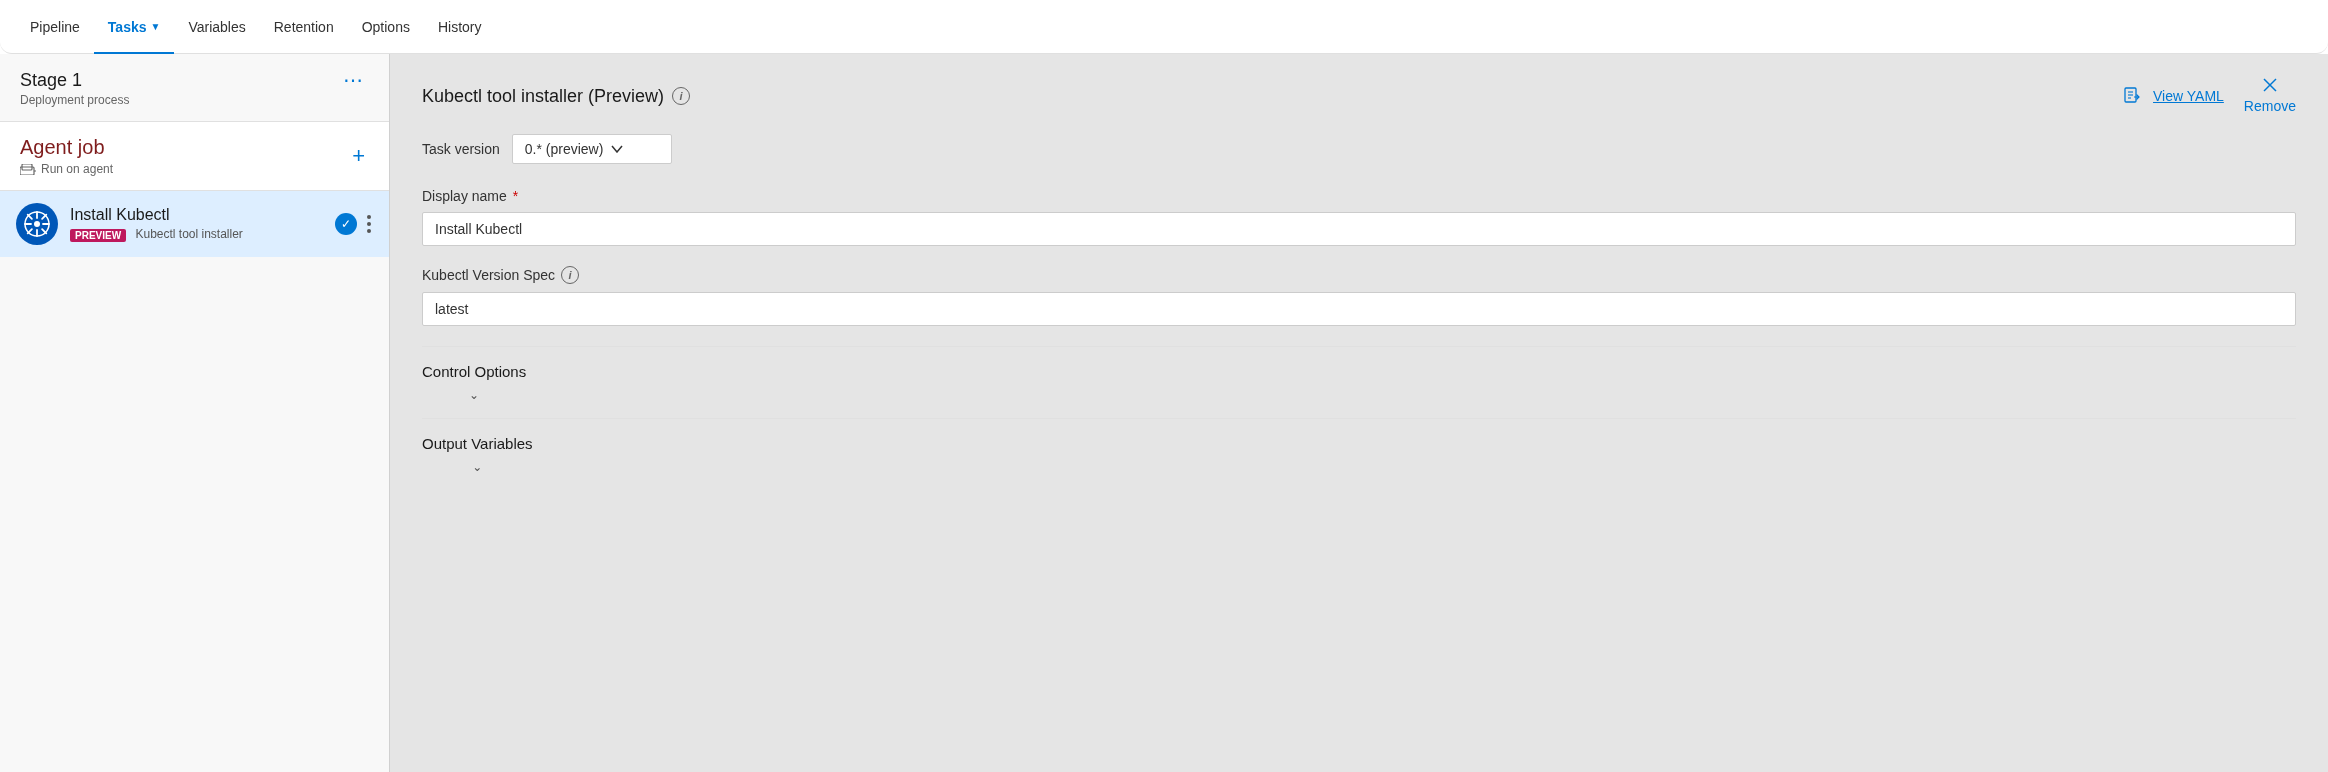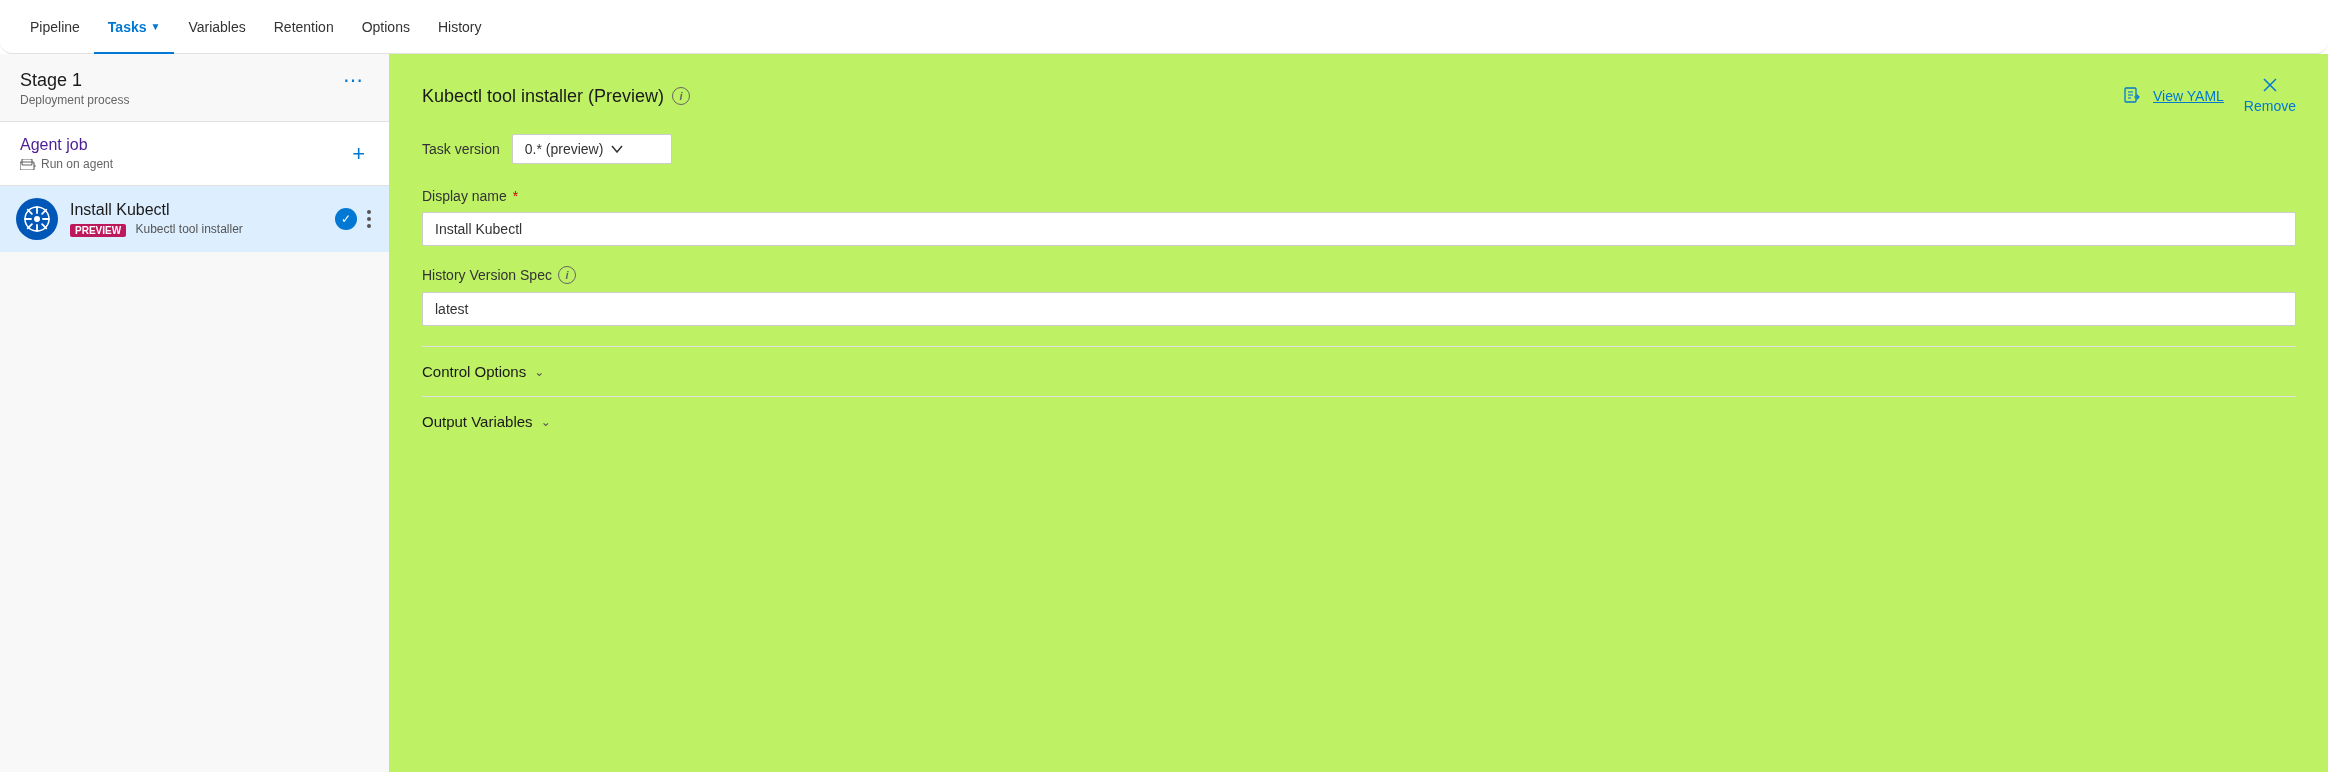--- a/index.html
+++ b/index.html
@@ -104,23 +104,23 @@
     
     .agent-job-section {
       background: #fff;
       border-bottom: 1px solid #e0e0e0;
       padding: 14px 20px;
       display: flex;
       justify-content: space-between;
       align-items: center;
     }
     .agent-job-info .agent-job-title {
-      font-size: 16px;
+      font-size: 20px;
       font-weight: 400;
-      color: #4c1d95;
+      color: #7f1d1d;
     }
     .agent-job-info .agent-job-sub {
       font-size: 12px;
       color: #666;
       margin-top: 3px;
       display: flex;
       align-items: center;
       gap: 5px;
     }
     .add-btn {
@@ -211,21 +211,21 @@
       height: 4px;
       background: #555;
       border-radius: 50%;
     }
 
     
     .right-panel {
       flex: 1;
       padding: 24px 32px;
       overflow-y: auto;
-      background: #bef264;
+      background: #e5e5e5;
     }
 
     .panel-header {
       display: flex;
       align-items: center;
       justify-content: space-between;
       margin-bottom: 20px;
     }
     .panel-title-area {
       display: flex;
@@ -337,20 +337,21 @@
       align-items: center;
       gap: 8px;
       cursor: pointer;
       font-size: 15px;
       font-weight: 400;
       color: #1a1a1a;
       background: none;
       border: none;
       padding: 0;
       text-align: right;
+      flex-direction: column;
     }
     .chevron-down {
       font-size: 12px;
       color: #555;
     }
   </style>
 </head>
 <body>
 
 <nav class="top-nav">
@@ -469,21 +470,21 @@
     <div class="field-group">
       <div class="field-label">
         <span>Display name</span>
         <span class="required-star">*</span>
       </div>
       <input class="field-input" type="text" value="Install Kubectl" style="">
     </div>
 
     <div class="field-group">
       <div class="field-label">
-        <span>History Version Spec</span>
+        <span>Kubectl Version Spec</span>
         <div class="info-circle">i</div>
       </div>
       <input class="field-input" type="text" value="latest" style="">
     </div>
 
     <div class="collapsible-section">
       <button class="collapsible-header">
         <span>Control Options</span>
         <span class="chevron-down">⌄</span>
       </button>

